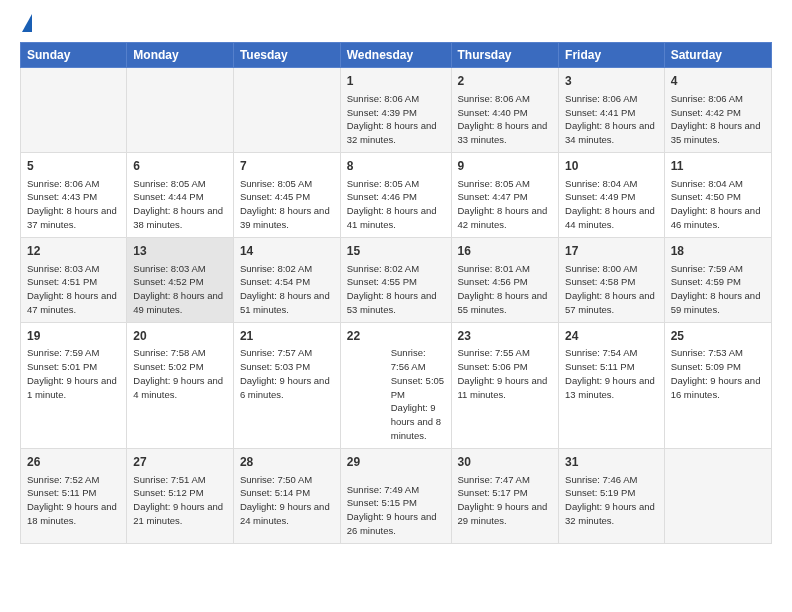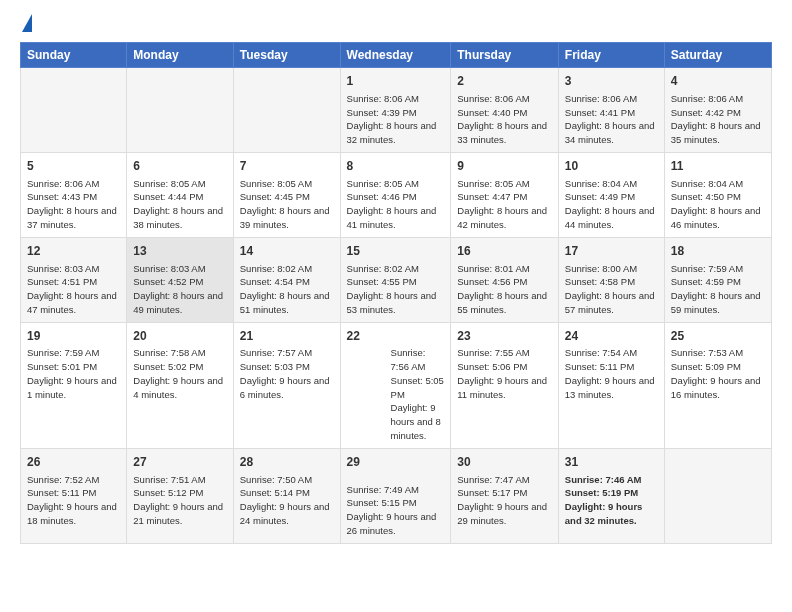--- a/index.html
+++ b/index.html
@@ -324,21 +324,21 @@
 Daylight: 9 hours and 26 minutes.</div>
           </td>
           <td style="background: rgb(245, 245, 245);">
             <span class="day-number">30</span>
             <div class="day-info" style="white-space: pre-line;">Sunrise: 7:47 AM
 Sunset: 5:17 PM
 Daylight: 9 hours and 29 minutes.</div>
           </td>
           <td style="background: rgb(245, 245, 245);">
             <span class="day-number">31</span>
-            <div class="day-info" style="white-space: pre-line; font-weight: bold;">Sunrise: 7:46 AM
+            <div class="day-info" style="white-space: pre-line;">Sunrise: 7:46 AM
 Sunset: 5:19 PM
 Daylight: 9 hours and 32 minutes.</div>
           </td>
           <td class="empty-cell" style="background: rgb(245, 245, 245);"></td>
         </tr>
       </tbody>
   </table>
 </div>
 
 </body></html>

